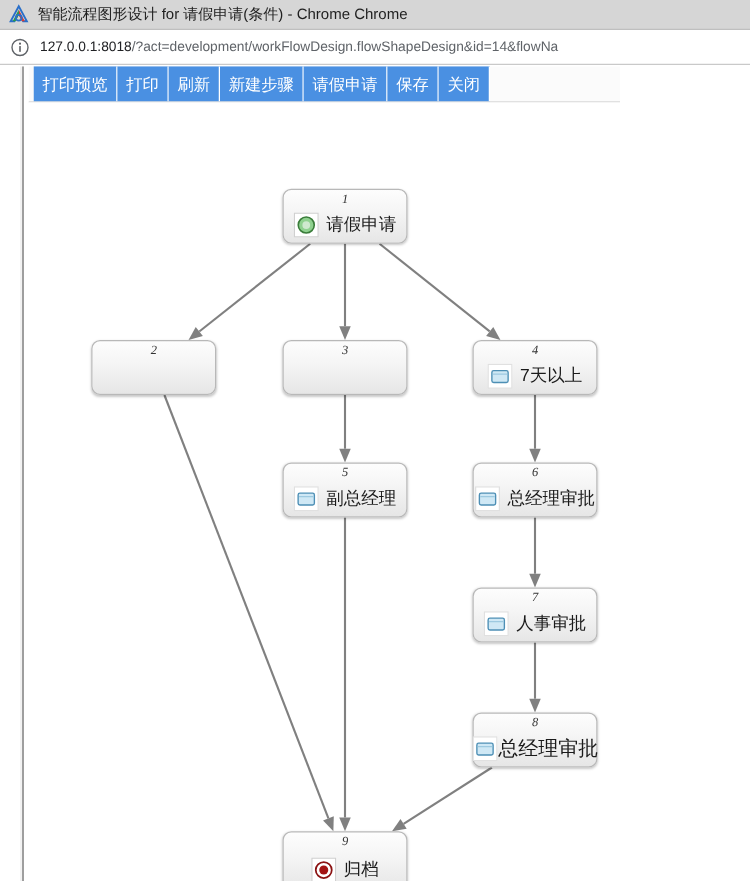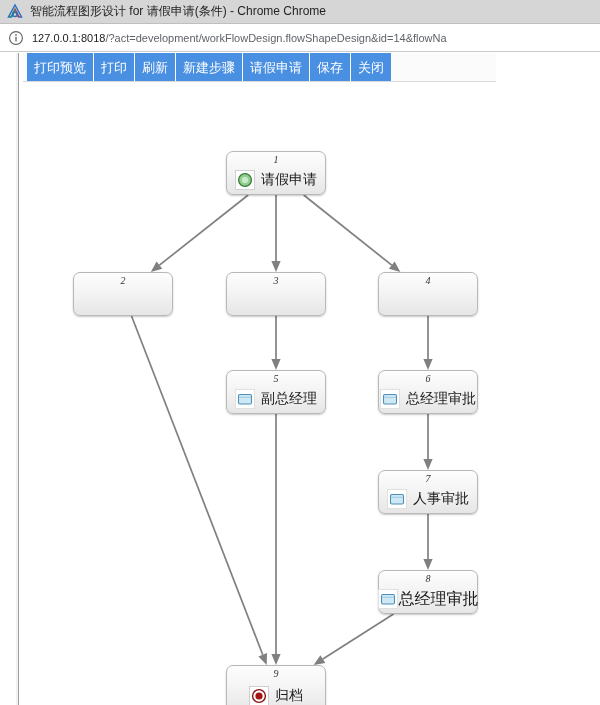--- a/index.html
+++ b/index.html
@@ -236,20 +236,28 @@
           </div>
         </div>
         <div class="node" style="left: 50px; top: 190px; width: 100px; height: 44px;">
           <div class="node-num">2</div>
         </div>
         <div class="node" style="left: 203px; top: 190px; width: 100px; height: 44px;">
           <div class="node-num">3</div>
         </div>
         <div class="node" style="left: 355px; top: 190px; width: 100px; height: 44px;">
           <div class="node-num">4</div>
+          <div class="node-body">
+            <svg class="node-icon" viewBox="0 0 20 20">
+              <rect x="0.5" y="0.5" width="19" height="19" fill="#ffffff" stroke="#e0e0e0"></rect>
+              <rect x="3.5" y="5.5" width="13" height="9.5" rx="1.4" fill="#cfe8f5" stroke="#4d8fb5" stroke-width="1.1"></rect>
+              <path d="M4.2 8.3 H15.8" stroke="#9dc9e0" stroke-width="1"></path>
+            </svg>
+            <span class="node-label">7天以上</span>
+          </div>
         </div>
         <div class="node" style="left: 203px; top: 288px; width: 100px; height: 44px;">
           <div class="node-num">5</div>
           <div class="node-body">
             <svg class="node-icon" viewBox="0 0 20 20">
               <rect x="0.5" y="0.5" width="19" height="19" fill="#ffffff" stroke="#e0e0e0"></rect>
               <rect x="3.5" y="5.5" width="13" height="9.5" rx="1.4" fill="#cfe8f5" stroke="#4d8fb5" stroke-width="1.1"></rect>
               <path d="M4.2 8.3 H15.8" stroke="#9dc9e0" stroke-width="1"></path>
             </svg>
             <span class="node-label">副总经理</span>

